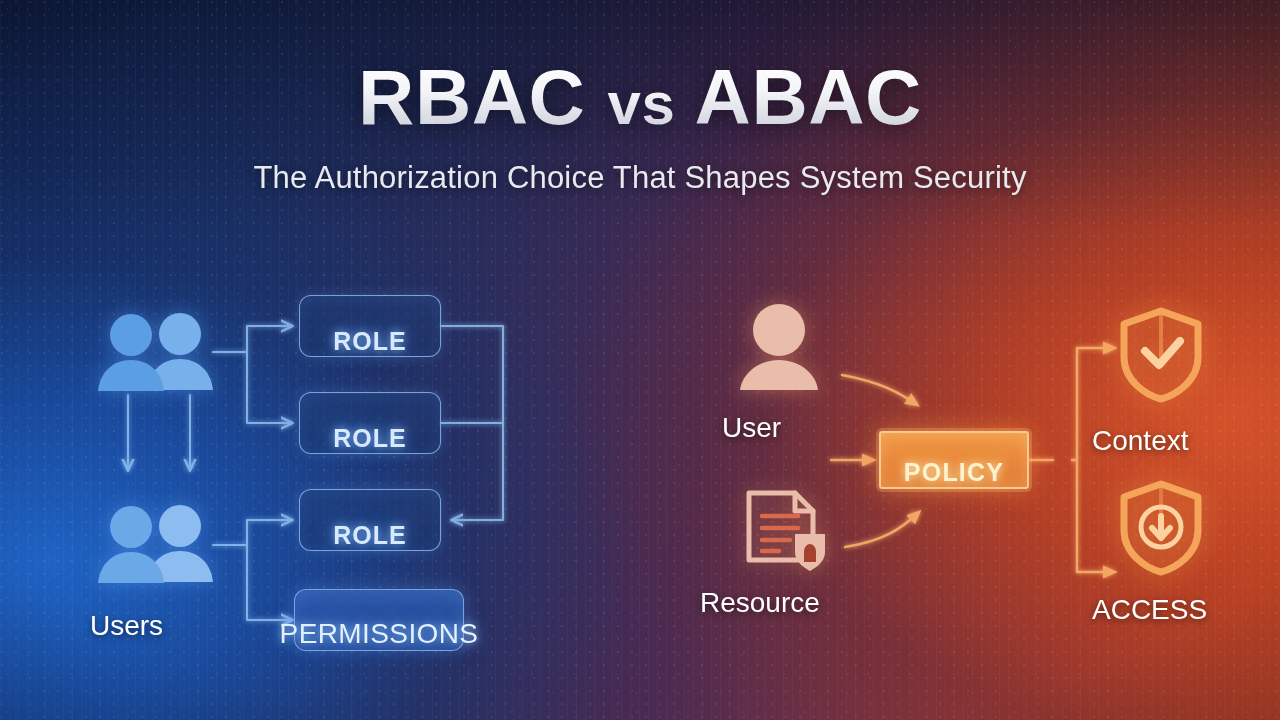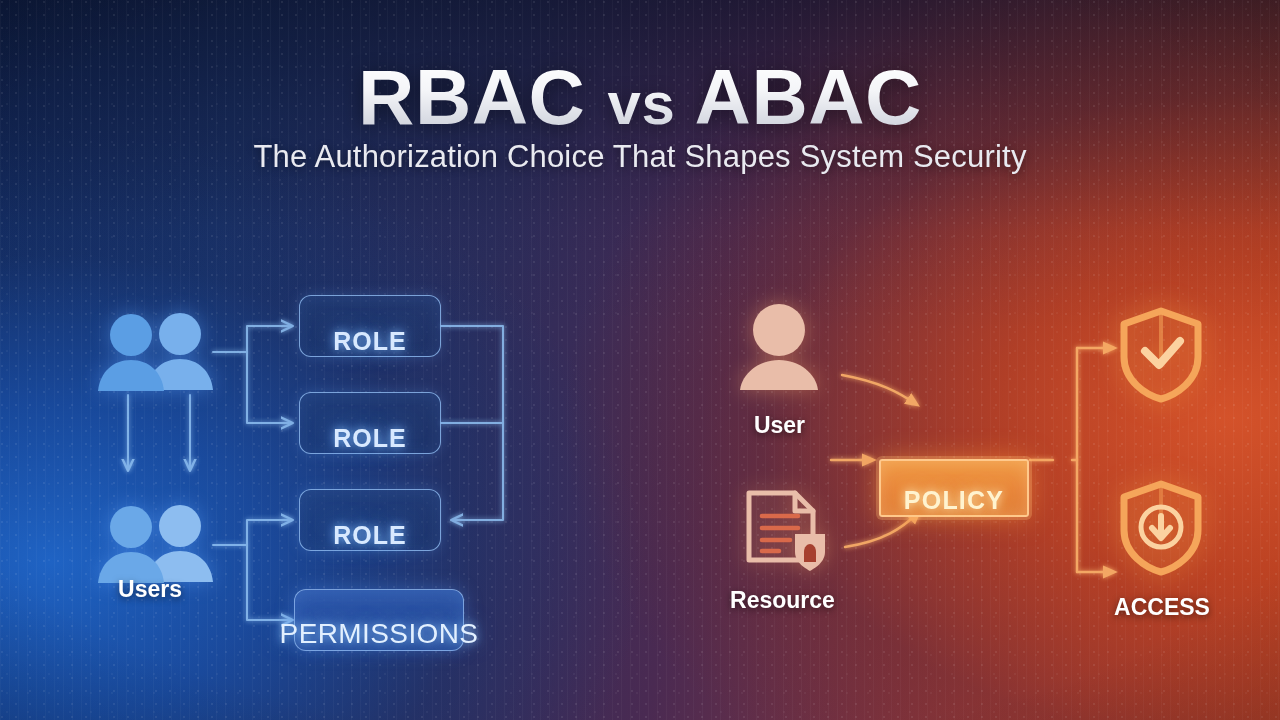--- a/index.html
+++ b/index.html
@@ -64,21 +64,21 @@
     -webkit-background-clip:text;
     background-clip:text;
     color:transparent;
     -webkit-text-fill-color:transparent;
     text-shadow:none;
     filter:drop-shadow(0 3px 10px rgba(0,0,0,0.45));
   }
   .title .vs { font-size:60px; font-weight:700; }
 
   .subtitle {
-    margin-top:3px;
+    margin-top:24px;
     font-size:31px;
     font-weight:400;
     color:#e9eaf0;
     letter-spacing:0.2px;
     text-shadow:0 2px 8px rgba(0,0,0,0.45);
   }
 
   
   .diagram { position:absolute; left:0; top:0; width:1280px; height:720px; pointer-events:none; }
   .diagram svg { width:1280px; height:720px; display:block; }
@@ -124,23 +124,22 @@
   .policy-box .lbl {
     font-size:25px; font-weight:700; letter-spacing:1.2px;
     color:#fff3cf;
     text-shadow:0 0 10px rgba(255,240,190,1), 0 0 22px rgba(255,200,100,0.85);
   }
 
   
   .cap {
     position:absolute;
     color:#ffffff;
-    font-size:23px;
-    font-weight:700;
-    text-align:center;
+    font-size:28px;
+    font-weight:400;
     text-shadow:0 2px 7px rgba(0,0,0,0.55);
     white-space:nowrap;
   }
 
   
   .icon { position:absolute; }
   .icon svg { display:block; }
 
   .glow-blue  { filter:drop-shadow(0 0 10px rgba(90,160,250,0.45)); }
   .glow-warm  { filter:drop-shadow(0 0 10px rgba(255,170,110,0.40)); }
@@ -256,21 +255,21 @@
         <circle cx="82" cy="24" r="21"></circle>
         <path d="M82,49 C100,49 113,61 115,80 L49,80 C51,61 64,49 82,49 Z"></path>
       </g>
       <g fill="#6aa8e8">
         <circle cx="33" cy="25" r="21"></circle>
         <path d="M33,50 C51,50 64,62 66,81 L0,81 C2,62 15,50 33,50 Z"></path>
       </g>
     </svg>
   </div>
 
-  <div class="cap" style="left:90px; top:576px; width:120px;">Users</div>
+  <div class="cap" style="left:90px; top:610px; width:120px;">Users</div>
 
   <div class="box role-box" style="left:299px; top:295px;">
     <span class="lbl">ROLE</span>
   </div>
   <div class="box role-box" style="left:299px; top:392px;">
     <span class="lbl">ROLE</span>
   </div>
   <div class="box role-box" style="left:299px; top:489px;">
     <span class="lbl">ROLE</span>
   </div>
@@ -301,33 +300,34 @@
         <line x1="17" y1="50" x2="45" y2="50"></line>
         <line x1="17" y1="61" x2="34" y2="61"></line>
       </g>
 
       <path d="M50,44 L80,44 L80,62 C80,74 66,80 65,81 C64,80 50,74 50,62 Z" fill="#e9bda9"></path>
       <path d="M59,62 C59,57 62,54 65,54 C68,54 71,57 71,62 L71,72 L59,72 Z" fill="#a6402f"></path>
     </svg>
   </div>
   <div class="cap" style="left:700px; top:587px; width:165px;">Resource</div>
 
-  <div class="box policy-box" style="left:879px; top:431px;margin-top:28px;">
+  <div class="box policy-box" style="left:879px; top:431px;">
     <span class="lbl">POLICY</span>
   </div>
 
   <div class="icon glow-amber" style="left:1118px; top:307px;">
     <svg width="86" height="96" viewBox="0 0 86 96">
       <path d="M43,4 L80,17 L80,50 C80,74 58,88 43,92 C28,88 6,74 6,50 L6,17 Z" fill="none" stroke="#f5a košt" stroke-width="0"></path>
       <path d="M43,4 L80,17 L80,50 C80,74 58,88 43,92 C28,88 6,74 6,50 L6,17 Z" fill="none" stroke="#f7a košt" stroke-width="0"></path>
       <path d="M43,4 L80,17 L80,50 C80,74 58,88 43,92 C28,88 6,74 6,50 L6,17 Z" fill="none" stroke="#f5a55a" stroke-width="7" stroke-linejoin="round"></path>
       <path d="M43,6 L43,60" stroke="#f5a55a" stroke-width="4" opacity="0.55"></path>
       <path d="M27,44 L41,58 L62,34" fill="none" stroke="#fbd2a0" stroke-width="8" stroke-linecap="round" stroke-linejoin="round"></path>
     </svg>
   </div>
+  <div class="cap" style="left:1092px; top:425px; width:140px;">Context</div>
 
   <div class="icon glow-amber" style="left:1118px; top:480px;">
     <svg width="86" height="96" viewBox="0 0 86 96">
       <path d="M43,4 L80,17 L80,50 C80,74 58,88 43,92 C28,88 6,74 6,50 L6,17 Z" fill="none" stroke="#f5a55a" stroke-width="7" stroke-linejoin="round"></path>
       <path d="M43,6 L43,60" stroke="#f5a55a" stroke-width="4" opacity="0.45"></path>
       <circle cx="43" cy="47" r="20" fill="none" stroke="#fbd2a0" stroke-width="5"></circle>
       <path d="M43,36 L43,56" stroke="#fbd2a0" stroke-width="6" stroke-linecap="round"></path>
       <path d="M34,48 L43,58 L52,48" fill="none" stroke="#fbd2a0" stroke-width="6" stroke-linecap="round" stroke-linejoin="round"></path>
     </svg>
   </div>

